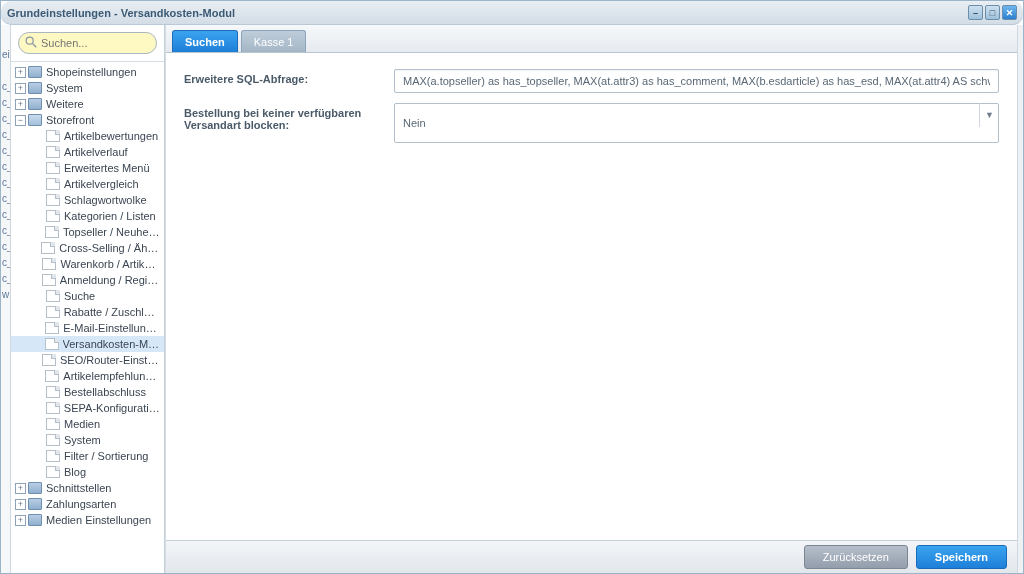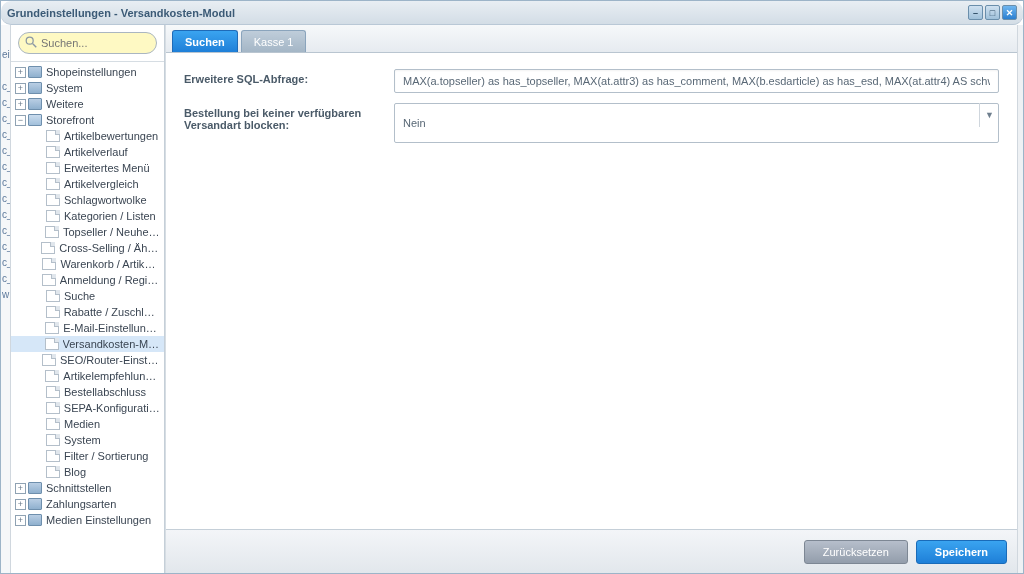--- a/index.html
+++ b/index.html
@@ -44,21 +44,21 @@
 
 .form-area { flex:1; overflow:auto; padding:16px 18px; background:#fff; }
 .form-row { display:flex; align-items:flex-start; margin-bottom:10px; }
 .form-label { width:210px; flex:none; font-size:11px; font-weight:bold; color:#4a5a68; padding-top:4px; padding-right:10px; }
 .form-field { flex:1; }
 .text-input { width:100%; height:24px; border:1px solid #b3bfca; border-radius:2px; padding:0 8px; font-size:11px; color:#596876; background:#fff; box-shadow:inset 0 1px 2px rgba(0,0,0,.05); }
 .select-wrap { position:relative; }
 .select-disp { width:100%; height:40px; border:1px solid #b3bfca; border-radius:2px; padding:0 24px 0 8px; font-size:11px; color:#596876; background:#fff; display:flex; align-items:center; }
 .select-caret { position:absolute; right:0; top:0; width:20px; height:24px; border-left:1px solid #cfd6dd; display:flex; align-items:center; justify-content:center; color:#6f7f8e; font-size:9px; }
 
-.bottombar { height:44px; border-top:1px solid #c5cfd8; background:linear-gradient(#f3f5f8,#e2e7ec); display:flex; align-items:center; justify-content:flex-end; padding:6px 10px; gap:8px; }
+.bottombar { height:33px; border-top:1px solid #c5cfd8; background:linear-gradient(#f3f5f8,#e2e7ec); display:flex; align-items:center; justify-content:flex-end; padding:6px 10px; gap:8px; }
 .btn { height:24px; padding:0 18px; font-size:11px; border-radius:3px; border:1px solid; cursor:pointer; }
 .btn-secondary { background:linear-gradient(#b6becb,#939dab); border-color:#7d8794; color:#fff; }
 .btn-primary   { background:linear-gradient(#3aa4f0,#1e7fd8); border-color:#196bb9; color:#fff; font-weight:bold; }
 
 .right-gutter { width:6px; background:#eef1f4; border-left:1px solid #d0d7de; }
 
 svg.icon-svg { width:100%; height:100%; display:block; }
 </style>
 </head>
 <body>

